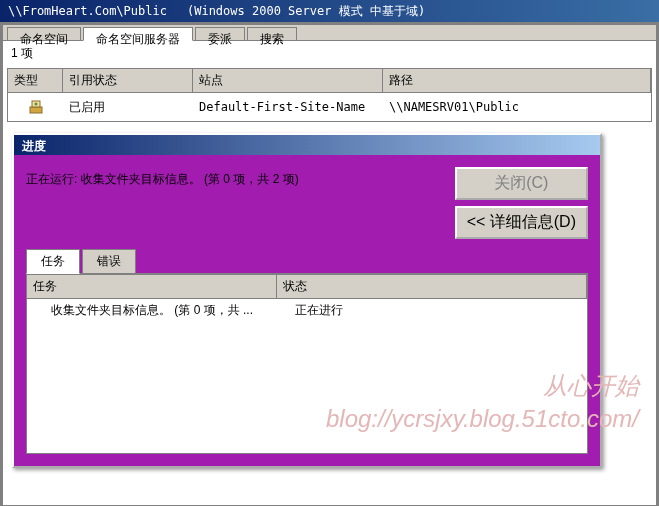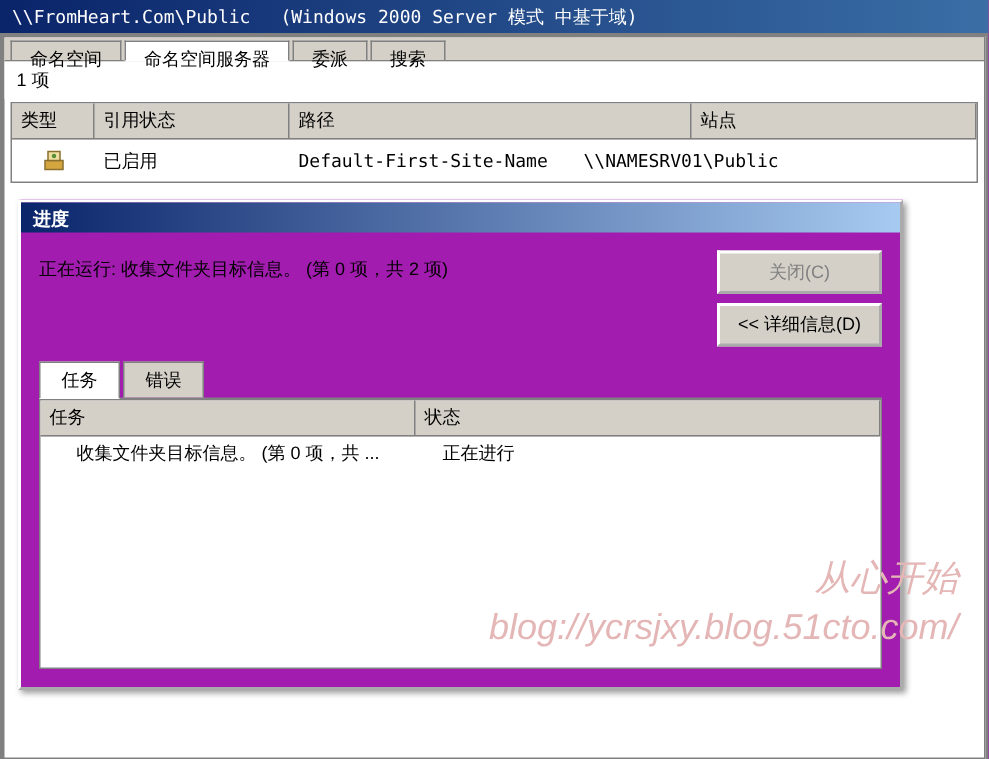--- a/index.html
+++ b/index.html
@@ -19,21 +19,21 @@
 .table-body { display: flex; align-items: center; padding: 2px 0; }
 .td { padding: 3px 6px; font-family: Consolas, SimSun, monospace; }
 .td1 { width: 55px; display: flex; justify-content: center; }
 .td2 { width: 130px; } .td3 { width: 190px; } .td4 { flex: 1; }
 .dialog { position: absolute; left: 12px; top: 133px; width: 590px; background: #a21caf; border: 2px outset #fff; box-shadow: 2px 2px 4px rgba(0,0,0,0.4); }
 .dialog-title { background: linear-gradient(to right, #0a246a, #a6caf0); color: #fff; padding: 3px 8px; font-weight: bold; height: 20px; }
 .dialog-body { padding: 12px; }
 .status-row { display: flex; justify-content: space-between; align-items: flex-start; margin-bottom: 8px; }
 .status-text { padding-top: 4px; }
 .btn-col { display: flex; flex-direction: column; gap: 6px; }
-.btn { padding: 4px 10px; border: 2px outset #fff; background: #d4d0c8; cursor: pointer; min-width: 110px; font-size: 12px; }
+.btn { padding: 4px 10px; border: 2px outset #fff; background: #d4d0c8; cursor: pointer; min-width: 110px; font-size: 16px; }
 .btn:disabled { color: #808080; cursor: default; }
 .sub-tabs { display: flex; margin-top: 10px; border-bottom: 1px solid #808080; }
 .sub-tab { padding: 3px 14px; border: 1px solid #808080; border-bottom: none; margin-right: 2px; background: #d4d0c8; cursor: pointer; }
 .sub-tab.active { background: #fff; border-bottom: 1px solid #fff; margin-bottom: -1px; }
 .sub-table { border: 1px solid #808080; background: #fff; height: 180px; }
 .sub-header { display: flex; background: #d4d0c8; border-bottom: 1px solid #808080; }
 .sth { padding: 3px 6px; border-right: 1px solid #808080; }
 .sth1 { width: 250px; } .sth2 { flex: 1; }
 .sub-row { display: flex; }
 .std { padding: 3px 18px; }
@@ -53,22 +53,22 @@
     <div class="tab"><span>命名空间</span></div>
     <div class="tab active"><span>命名空间服务器</span></div>
     <div class="tab"><span>委派</span></div>
     <div class="tab"><span>搜索</span></div>
   </div>
   <div class="count-label">1 项</div>
   <div class="table-container">
     <div class="table-header">
       <div class="th th1">类型</div>
       <div class="th th2">引用状态</div>
+      <div class="th th3">站点</div>
       <div class="th th4">路径</div>
-      <div class="th th3">站点</div>
     </div>
     <div class="table-body">
       <div class="td td1">
         <svg width="18" height="18" viewBox="0 0 18 18">
             <rect x="3" y="9" width="12" height="6" fill="#d4a640" stroke="#8b6f2f"></rect>
             <rect x="5" y="3" width="8" height="6" fill="#f0e0a0" stroke="#8b6f2f"></rect>
             <circle cx="9" cy="6" r="1.5" fill="#5a8f3a"></circle>
           </svg>
       </div>
       <div class="td td2">已启用</div>

